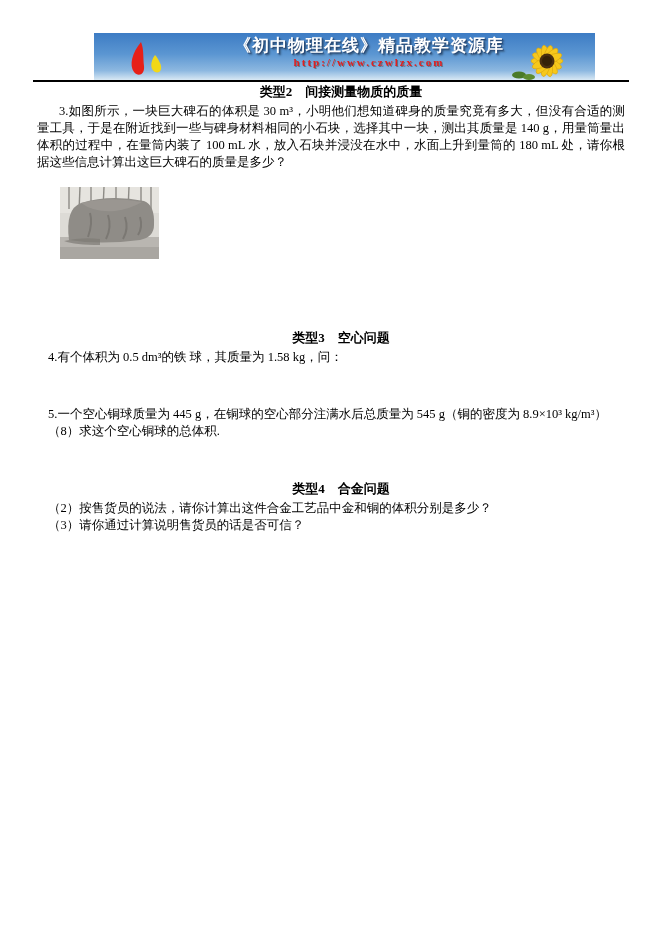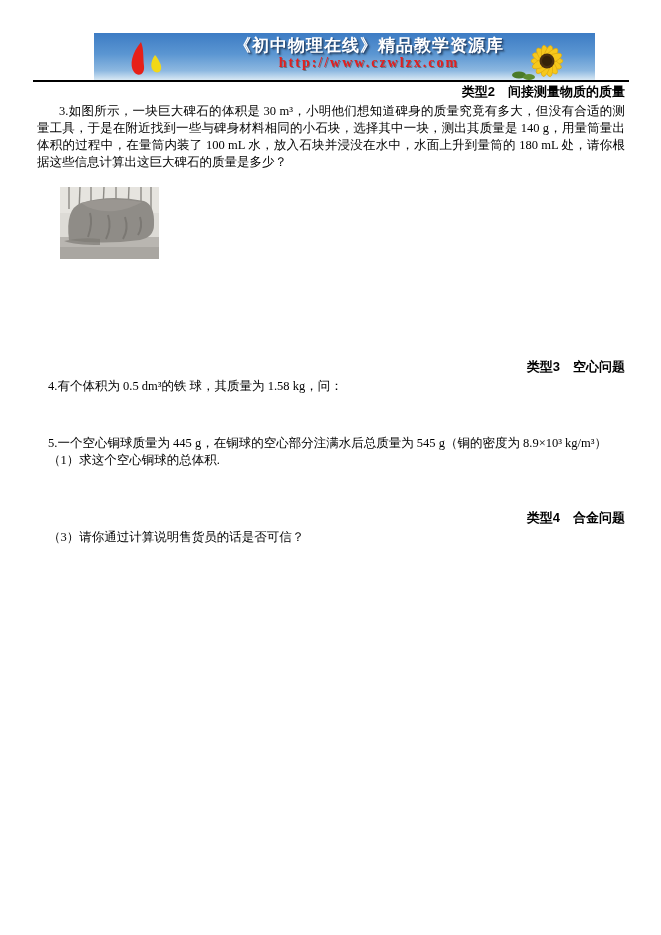--- a/index.html
+++ b/index.html
@@ -17,42 +17,42 @@
   .banner-logo{position:absolute;left:28px;top:8px;}
   .banner-textblock{
     position:absolute;left:95px;top:3px;width:360px;text-align:center;
   }
   .banner-title{
     font-weight:bold;font-size:17px;line-height:19px;color:#ffffff;letter-spacing:1px;
     text-shadow:1px 1px 0 #274a78,2px 2px 2px rgba(0,0,0,0.45);
     white-space:nowrap;
   }
   .banner-url{
-    font-weight:bold;font-size:14px;line-height:15px;color:#e21f1f;letter-spacing:2px;
+    font-weight:bold;font-size:11px;line-height:15px;color:#e21f1f;letter-spacing:2px;
     text-shadow:1px 1px 0 rgba(70,70,70,0.55);
     white-space:nowrap;
   }
   .banner-sunflower{position:absolute;right:14px;top:9px;}
   
   .rule{position:absolute;left:33px;top:80px;width:596px;height:2px;background:#000;}
   
   .content{
     position:absolute;left:37px;top:83px;width:588px;
     font-size:12.5px;line-height:17px;text-align:justify;
   }
   .sec-heading{
-    font-size:13px;font-weight:bold;margin:0 0 3px 20px;line-height:17px;text-align:right;
-    font-family:Liberation Sans, sans-serif;
+    font-size:13px;font-weight:bold;margin:0 0 3px 20px;line-height:17px;text-align:center;
+    font-family:Liberation Serif, serif;
   }
   p{margin:0;}
   .indent-2{text-indent:22px;}
   .indent-1{text-indent:11px;}
   .sub{padding-left:11px;}
   .photo-wrap{margin:16px 0 0 23px;width:99px;height:72px;}
-  .gap-xl{margin-top:99px;}
+  .gap-xl{margin-top:70px;}
   .gap-l{margin-top:40px;}
 </style>
 </head>
 <body>
 
 <div class="banner">
   <svg class="banner-logo" width="52" height="38" viewBox="0 0 52 38">
     <path d="M19,1 C10,12 7,24 12,31 C16,36 23,34 22,25 C21,17 22,8 19,1 Z" fill="#e62019"></path>
     <path d="M33,14 C28,21 28,28 33,31 C38,33 41,28 38,22 C36,18 35,16 33,14 Z" fill="#f2d818"></path>
   </svg>
@@ -113,19 +113,20 @@
       </g>
       <path d="M4,54 Q20,50 40,52 L40,58 Q15,58 4,54 Z" fill="#7d7a75" opacity="0.7"></path>
     </svg>
   </div>
 
   <h2 class="sec-heading gap-xl">类型3　空心问题</h2>
 
   <p class="indent-1">4.有个体积为 0.5 dm³的铁 球，其质量为 1.58 kg，问：</p>
 
   <p class="indent-1 gap-l">5.一个空心铜球质量为 445 g，在铜球的空心部分注满水后总质量为 545 g（铜的密度为 8.9×10³ kg/m³）</p>
-  <p class="sub">（1）求这个空心铜球的总体积.</p>
+  <p class="sub">（8）求这个空心铜球的总体积.</p>
 
   <h2 class="sec-heading gap-l">类型4　合金问题</h2>
 
+  <p class="sub">（2）按售货员的说法，请你计算出这件合金工艺品中金和铜的体积分别是多少？</p>
   <p class="sub">（3）请你通过计算说明售货员的话是否可信？</p>
 
 </div>
 
 </body></html>

